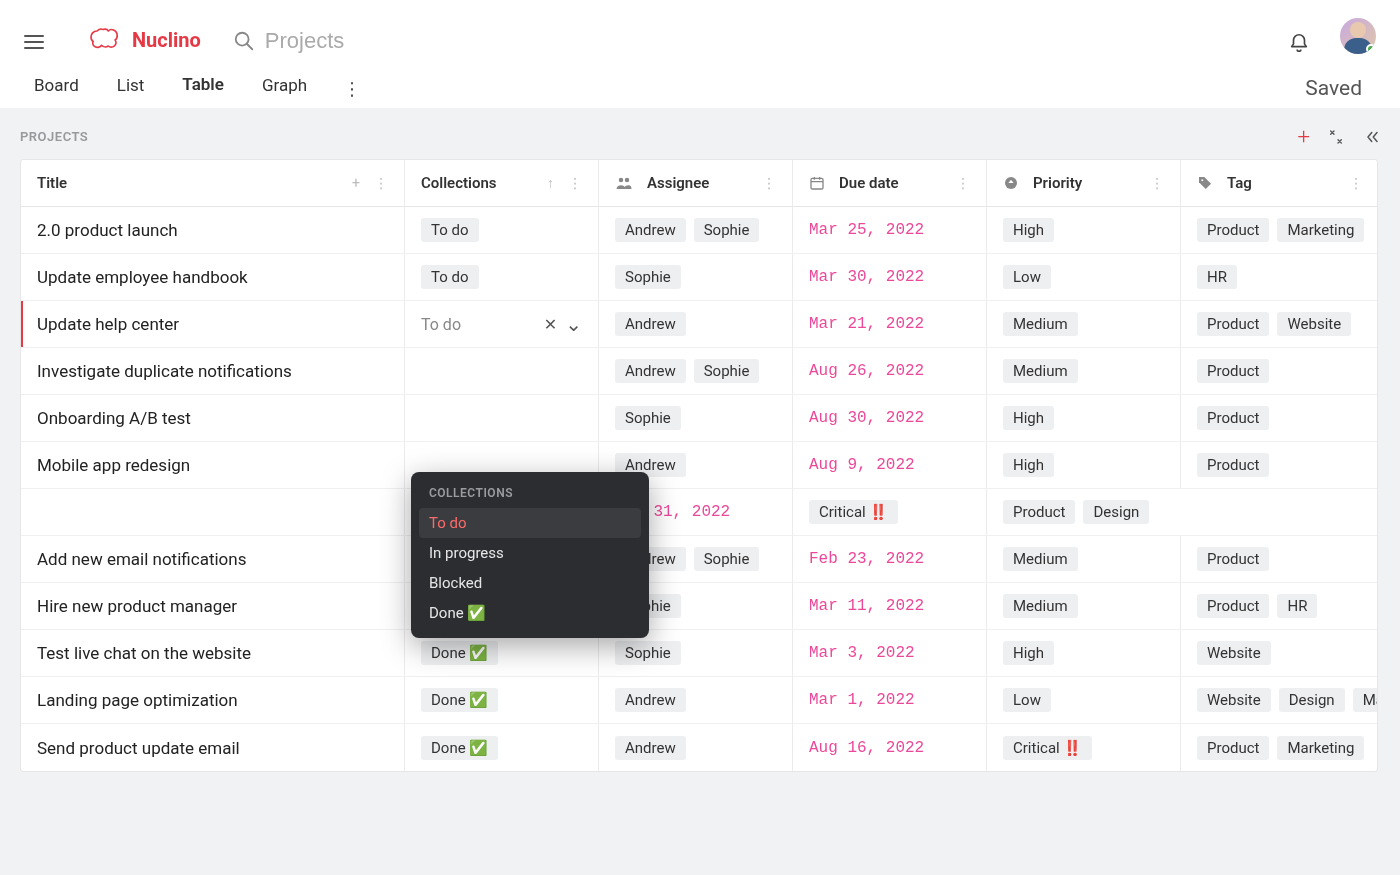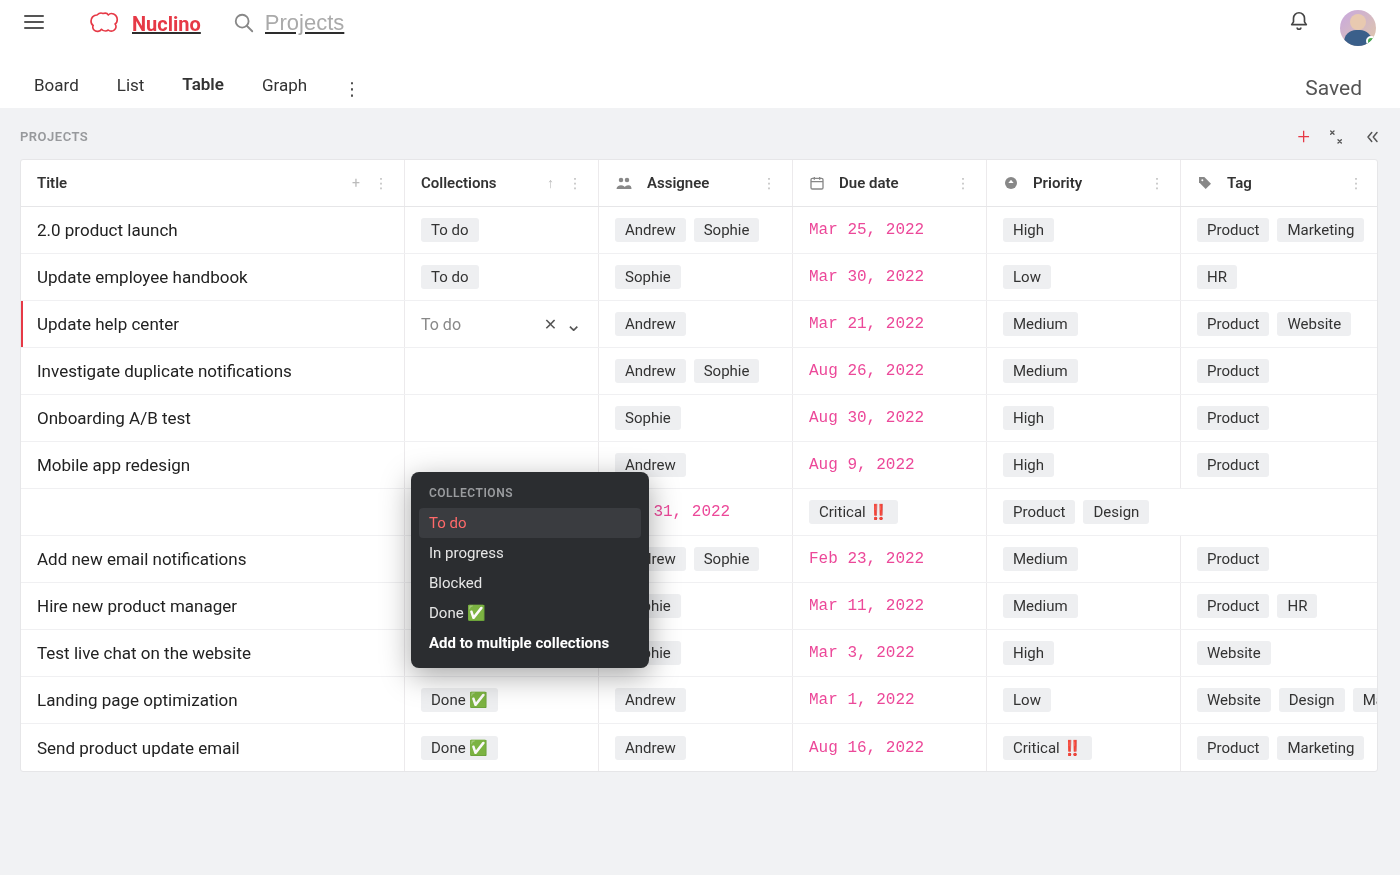--- a/index.html
+++ b/index.html
@@ -6,24 +6,23 @@
 body {
   font-family: -apple-system, BlinkMacSystemFont, "Segoe UI", Roboto, Helvetica, Arial, sans-serif;
   background: #fff;
   color: #2d2d2d;
   width: 1400px;
   height: 875px;
   overflow: hidden;
 }
 .topbar {
   display: flex;
-  align-items: flex-start;
+  align-items: flex-end;
   padding: 10px 24px 6px 24px;
   height: 60px;
-  text-decoration: underline;
 }
 .hamburger {
   width: 24px; height: 24px;
   display: flex; flex-direction: column; justify-content: center; gap: 4px;
   cursor: pointer;
 }
 .hamburger span { display: block; height: 2px; background: #555; border-radius: 1px; width: 20px; }
 .logo {
   display: flex; align-items: center; gap: 8px; margin-left: 40px;
   color: #e63946; font-weight: 700; font-size: 20px;
@@ -429,16 +428,15 @@
       </div>
   </div>
 
   <div class="dropdown">
     <div class="dd-head">COLLECTIONS</div>
     <div id="dd-items">
         <div class="dd-item active">To do</div>
         <div class="dd-item">In progress</div>
         <div class="dd-item">Blocked</div>
         <div class="dd-item">Done ✅</div>
-        <div class="dd-item bold">Add to multiple collections</div>
       </div>
   </div>
 </div>
 
 </body></html>

